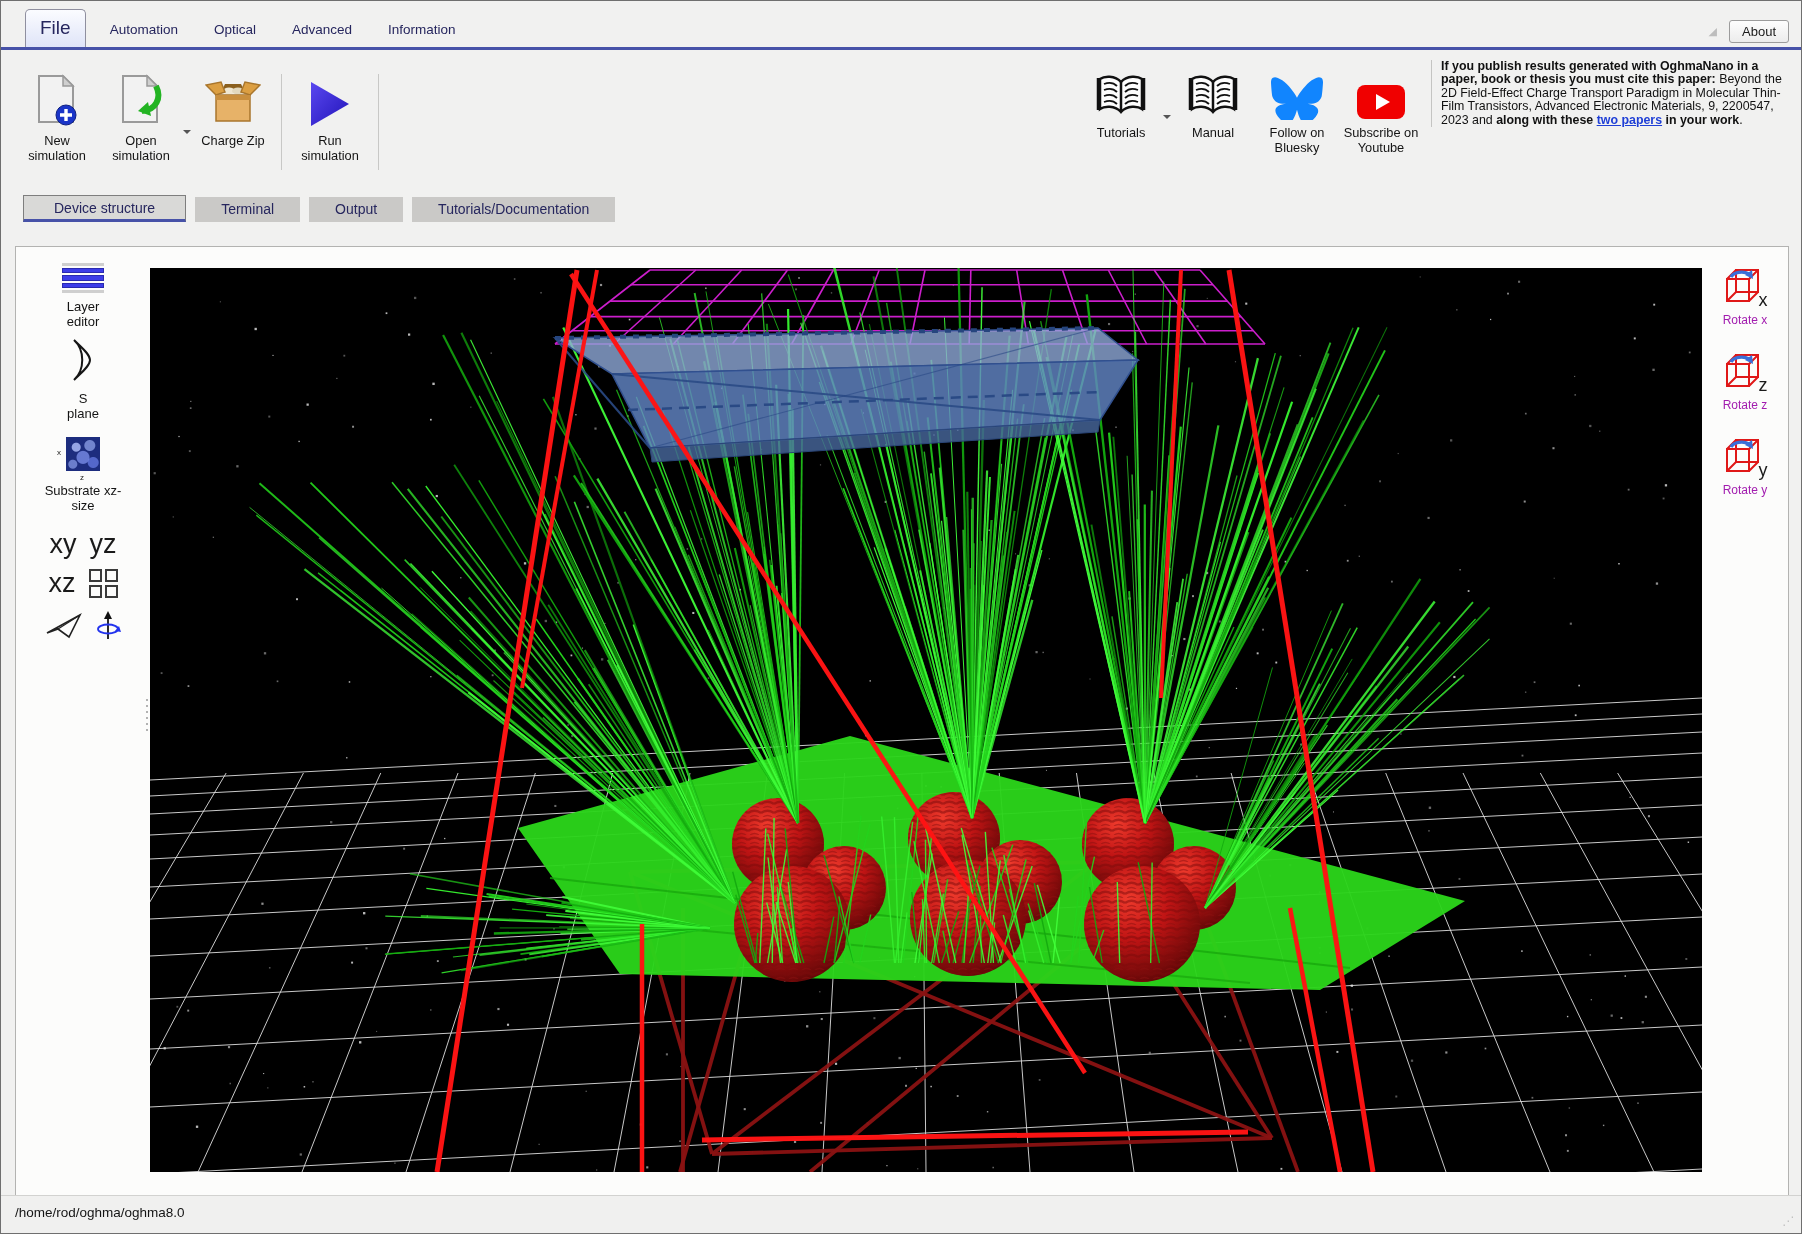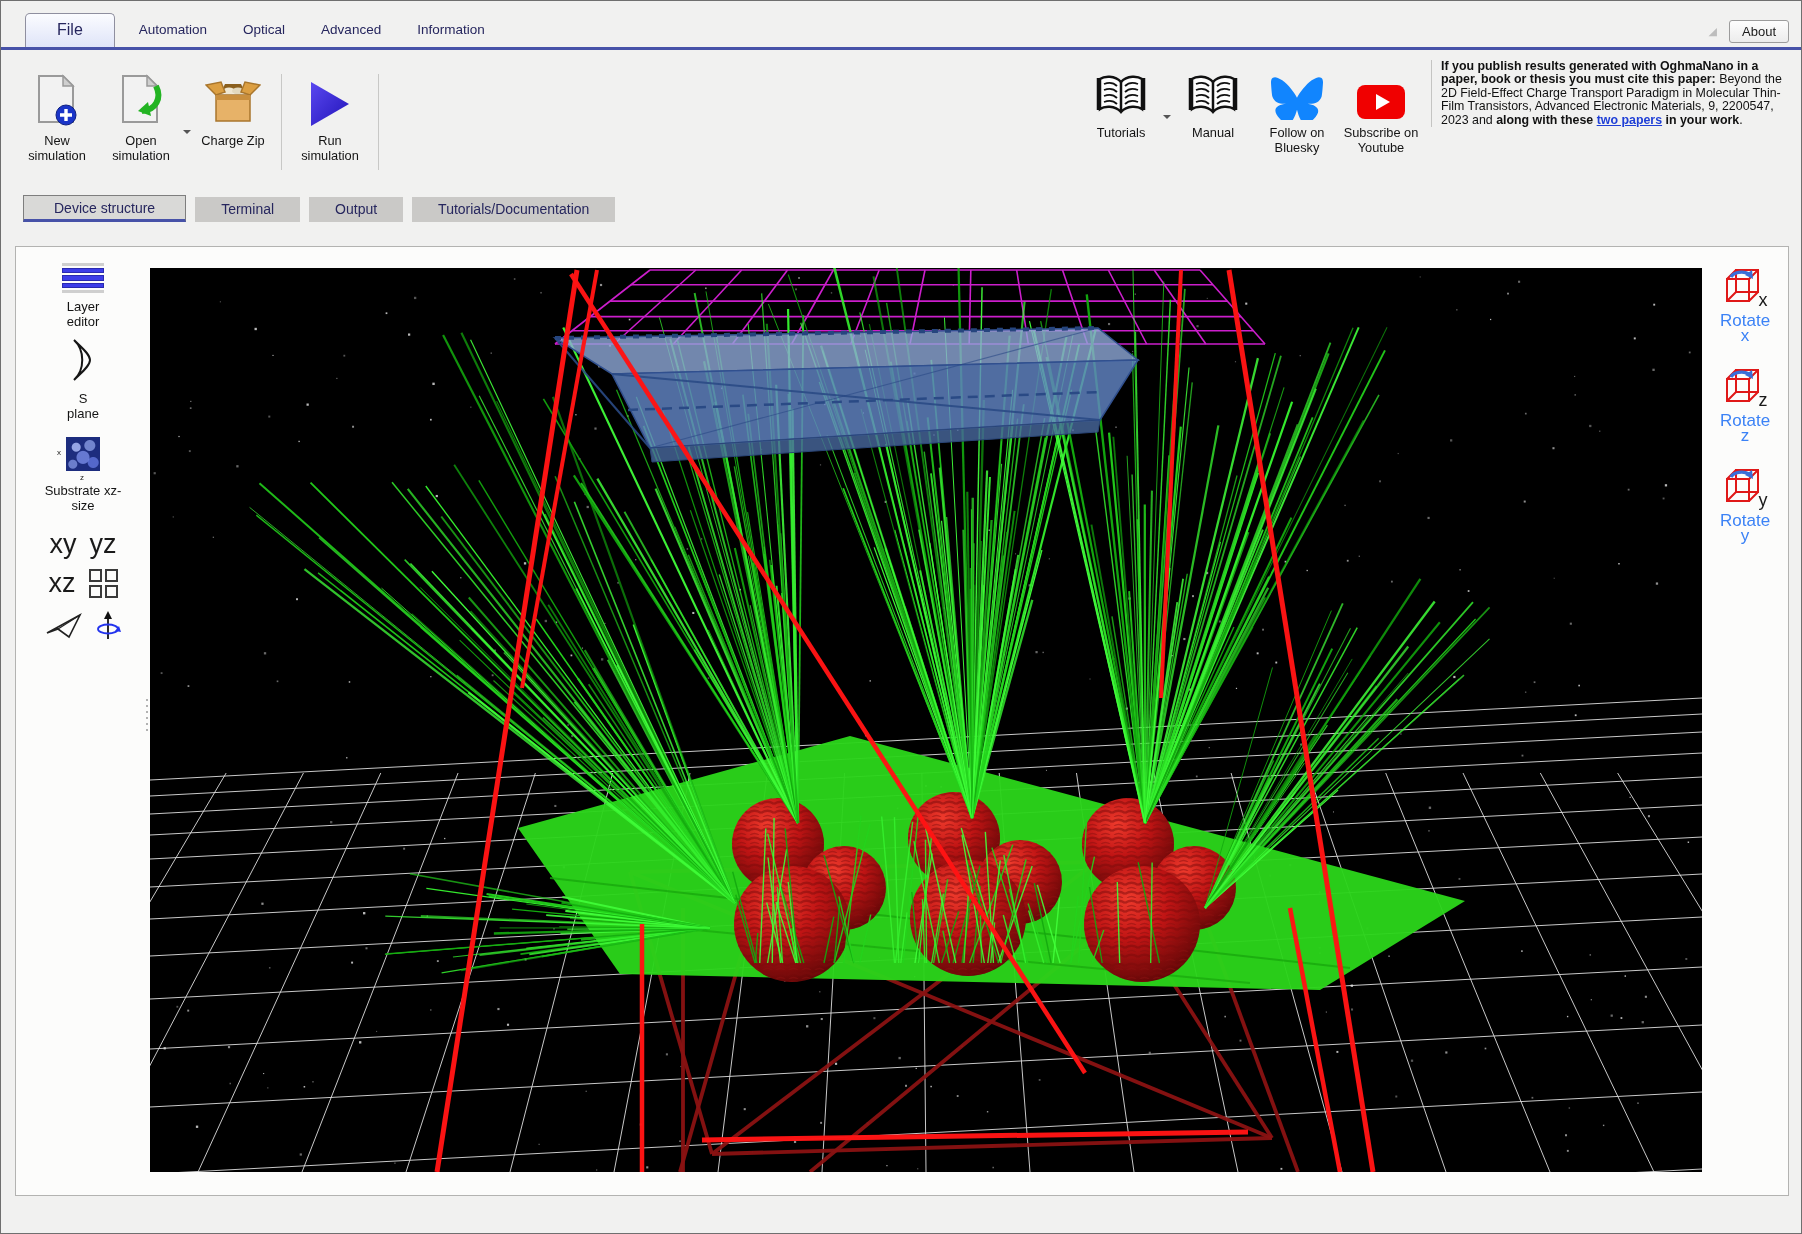--- a/index.html
+++ b/index.html
@@ -9,21 +9,21 @@
   .app-icon{width:17px;height:15px;margin-left:9px;position:relative;}
   .app-icon .l1,.app-icon .l2,.app-icon .l3{position:absolute;width:15px;height:4px;left:0;transform:skewX(-28deg) rotate(-14deg);border:1px solid #5c2020;box-sizing:border-box;}
   .app-icon .l1{top:0;background:#b5523a;}
   .app-icon .l2{top:4px;background:#8a3a2e;}
   .app-icon .l3{top:8px;background:#6e2a22;}
   .title-text{position:absolute;left:0;right:0;text-align:center;font-size:12px;font-weight:700;color:#646464;}
   .win-controls{margin-left:auto;display:flex;gap:9px;padding-right:12px;z-index:2;}
   .win-btn{width:16px;height:16px;color:#555;font-size:12px;line-height:16px;text-align:center;cursor:default;font-weight:700;}
   
   .menurow{position:relative;height:46px;border-bottom:3px solid #4752a8;display:flex;align-items:flex-end;}
-  .menu-tab-file{margin-left:24px;padding:7px 31px 8px;background:linear-gradient(#fbfcff,#dfe4f8);border:1px solid #8f8f9f;border-bottom:none;border-radius:5px 5px 0 0;font-size:16px;color:#26265e;}
+  .menu-tab-file{margin-left:24px;padding:7px 14px 8px;background:linear-gradient(#fbfcff,#dfe4f8);border:1px solid #8f8f9f;border-bottom:none;border-radius:5px 5px 0 0;font-size:19px;color:#26265e;}
   .menu-item{padding:7px 12px 10px;font-size:13.5px;color:#26265e;margin-left:12px;}
   .menu-right{margin-left:auto;display:flex;align-items:center;gap:12px;padding-right:12px;padding-bottom:4px;}
   .grip-glyph{color:#bdbdbd;font-size:11px;}
   .about-btn{background:linear-gradient(#fdfdfd,#ececec);border:1px solid #9c9c9c;border-radius:3px;padding:3px 12px;font-size:13px;color:#1a1a1a;}
   
   .ribbon{position:relative;height:140px;background:#f1f1f0;display:flex;align-items:flex-start;}
   .tb-left{display:flex;align-items:flex-start;padding-left:14px;padding-top:20px;}
   .tb-btn{width:84px;display:flex;flex-direction:column;align-items:center;}
   .tb-icon{height:58px;display:flex;align-items:flex-end;justify-content:center;}
   .tb-label{margin-top:5px;font-size:12.8px;color:#141414;text-align:center;line-height:15px;}
@@ -49,21 +49,21 @@
   .grid-icon{display:grid;grid-template-columns:13px 13px;grid-template-rows:13px 13px;gap:3px;}
   .grid-icon div{border:2px solid #3a3a3a;box-sizing:border-box;background:#fcfcfb;}
   .splitter{position:absolute;right:2px;top:452px;display:flex;flex-direction:column;gap:4px;}
   .splitter i{width:2px;height:2px;background:#9a9a9a;border-radius:50%;}
   .canvas-wrap{width:1552px;}
   #scene{display:block;margin-top:21px;background:#000;}
   .rightpanel{flex:1;display:flex;flex-direction:column;align-items:center;padding-top:18px;}
   .rot-btn{display:flex;flex-direction:column;align-items:center;margin-bottom:22px;}
   .rot-iconrow{display:flex;align-items:flex-end;}
   .rot-axis{font-size:18px;color:#1a1a1a;margin-left:-4px;margin-bottom:-2px;}
-  .rot-label{font-size:17px;color:#3b82f6;text-align:center;line-height:15px;width:50px;margin-top:4px;}
+  .rot-label{font-size:12px;color:#a21caf;text-align:center;line-height:15px;width:50px;margin-top:4px;}
   
   .statusbar{position:absolute;left:0;bottom:0;width:100%;height:38px;background:#f0f0ef;border-top:1px solid #d2d2d0;box-sizing:border-box;}
   .status-path{position:absolute;left:14px;top:9px;font-size:13.5px;color:#141414;}
   .size-grip{position:absolute;right:6px;bottom:5px;color:#c0c0c0;font-size:12px;letter-spacing:1px;}
   .sub-img{width:34px;height:34px;background:#1d2d7e;position:relative;margin-top:14px;
      background-image:radial-gradient(circle at 30% 30%,rgba(180,195,255,.8) 0 4px,transparent 5px),
        radial-gradient(circle at 70% 25%,rgba(150,170,240,.7) 0 5px,transparent 6px),
        radial-gradient(circle at 50% 60%,rgba(120,140,230,.8) 0 6px,transparent 7px),
        radial-gradient(circle at 80% 75%,rgba(90,110,210,.9) 0 5px,transparent 6px),
        radial-gradient(circle at 20% 80%,rgba(140,160,235,.7) 0 4px,transparent 5px);}
@@ -1108,13 +1108,17 @@
               <polygon points="29,5 22,10 30,14" fill="#3a6fd8"></polygon>
             </svg>
           </span>
           <span class="rot-axis">y</span>
         </div>
         <div class="rot-label">Rotate y</div>
       </div>
     </div>
   </div>
 
+  <div class="statusbar">
+    <div class="status-path">/home/rod/oghma/oghma8.0</div>
+    <div class="size-grip">⋰</div>
+  </div>
 </div>
 
 </body></html>

